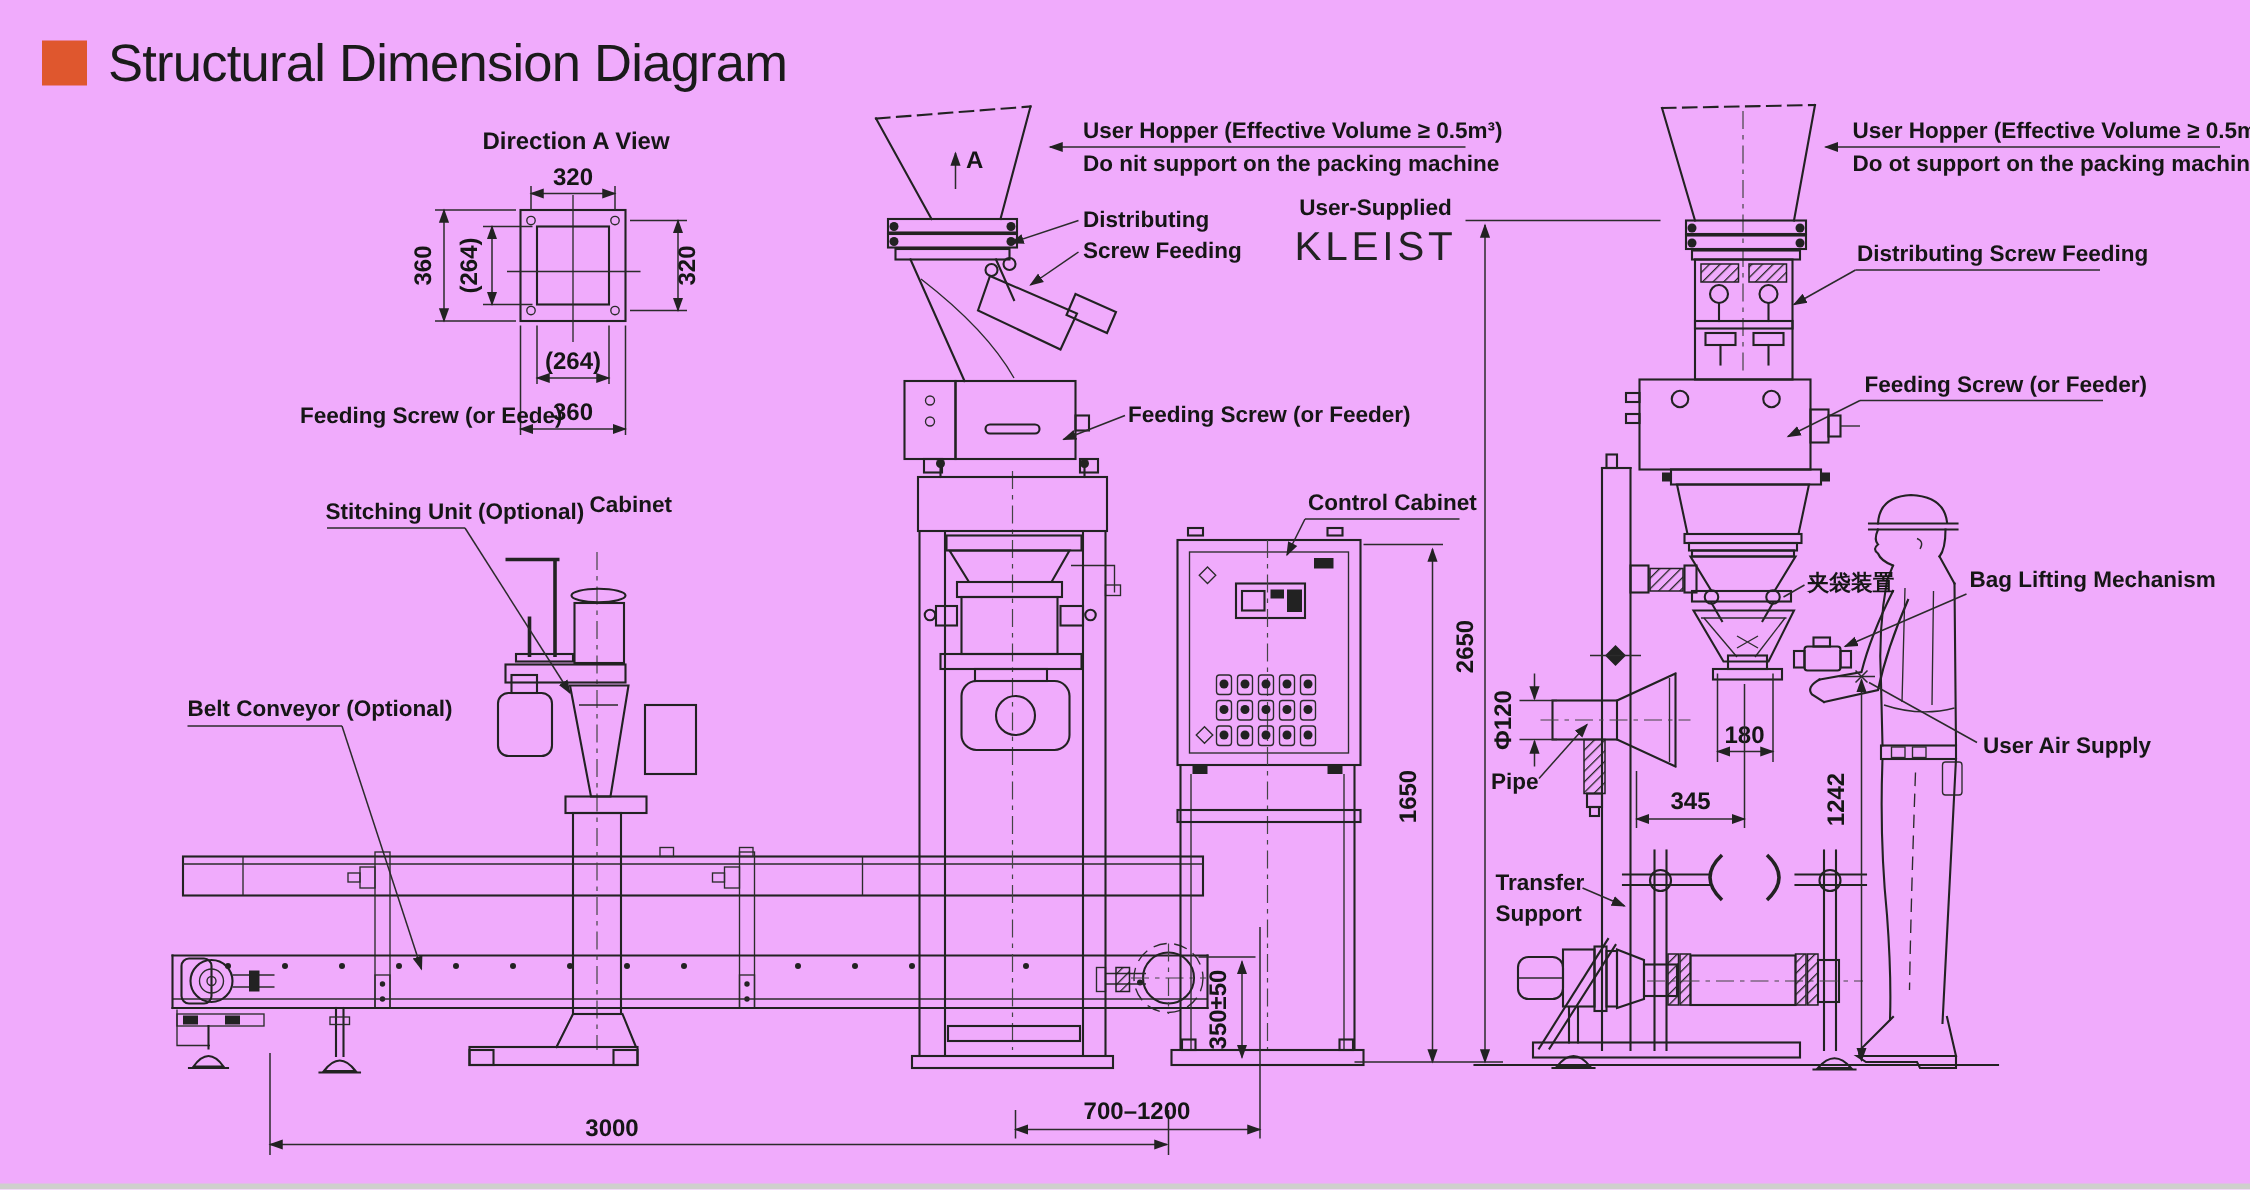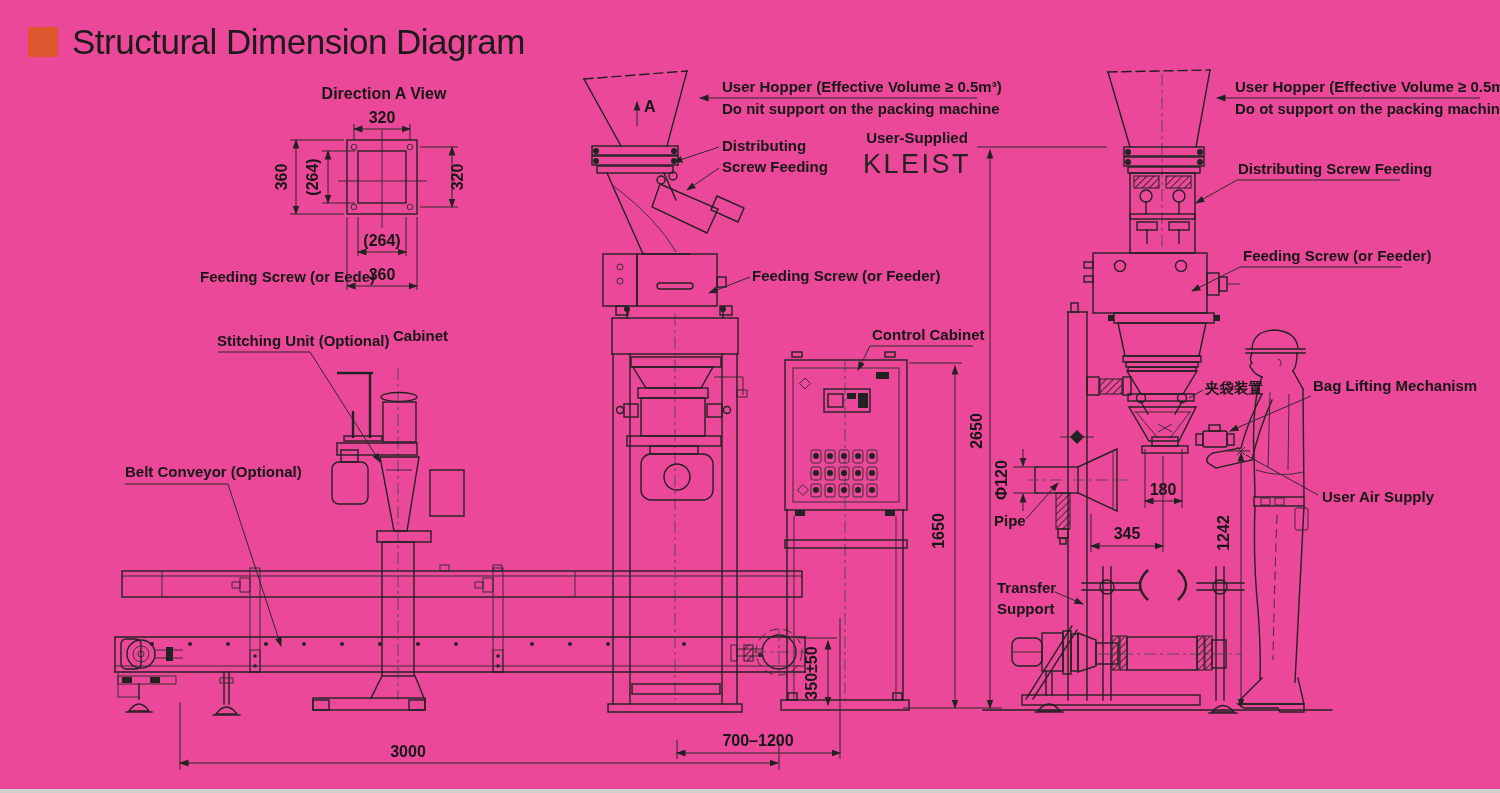--- a/index.html
+++ b/index.html
@@ -1,16 +1,16 @@
 <!DOCTYPE html>
 <html><head>
 <meta charset="utf-8">
 <style>
   html,body{margin:0;padding:0;background:#ffffff;}
-  .wrap{position:relative;width:1500px;height:793px;background:#ec4899;overflow:hidden;
+  .wrap{position:relative;width:1500px;height:793px;background:#f0abfc;overflow:hidden;
         font-family:"Liberation Sans",sans-serif;}
   svg{display:block;}
   
   .s   {stroke:#222;stroke-width:1.4;fill:none;stroke-linecap:square;}
   .sw2 {stroke:#222;stroke-width:2.4;fill:none;}
   .thin{stroke:#2b2b2b;stroke-width:.9;fill:none;}
   .d   {stroke:#2b2b2b;stroke-width:1;fill:none;}
   .cl  {stroke:#444;stroke-width:.8;fill:none;stroke-dasharray:12 4 3 4;}
   .dash{stroke-dasharray:9 5;}
   .blk {fill:#222;stroke:none;}

